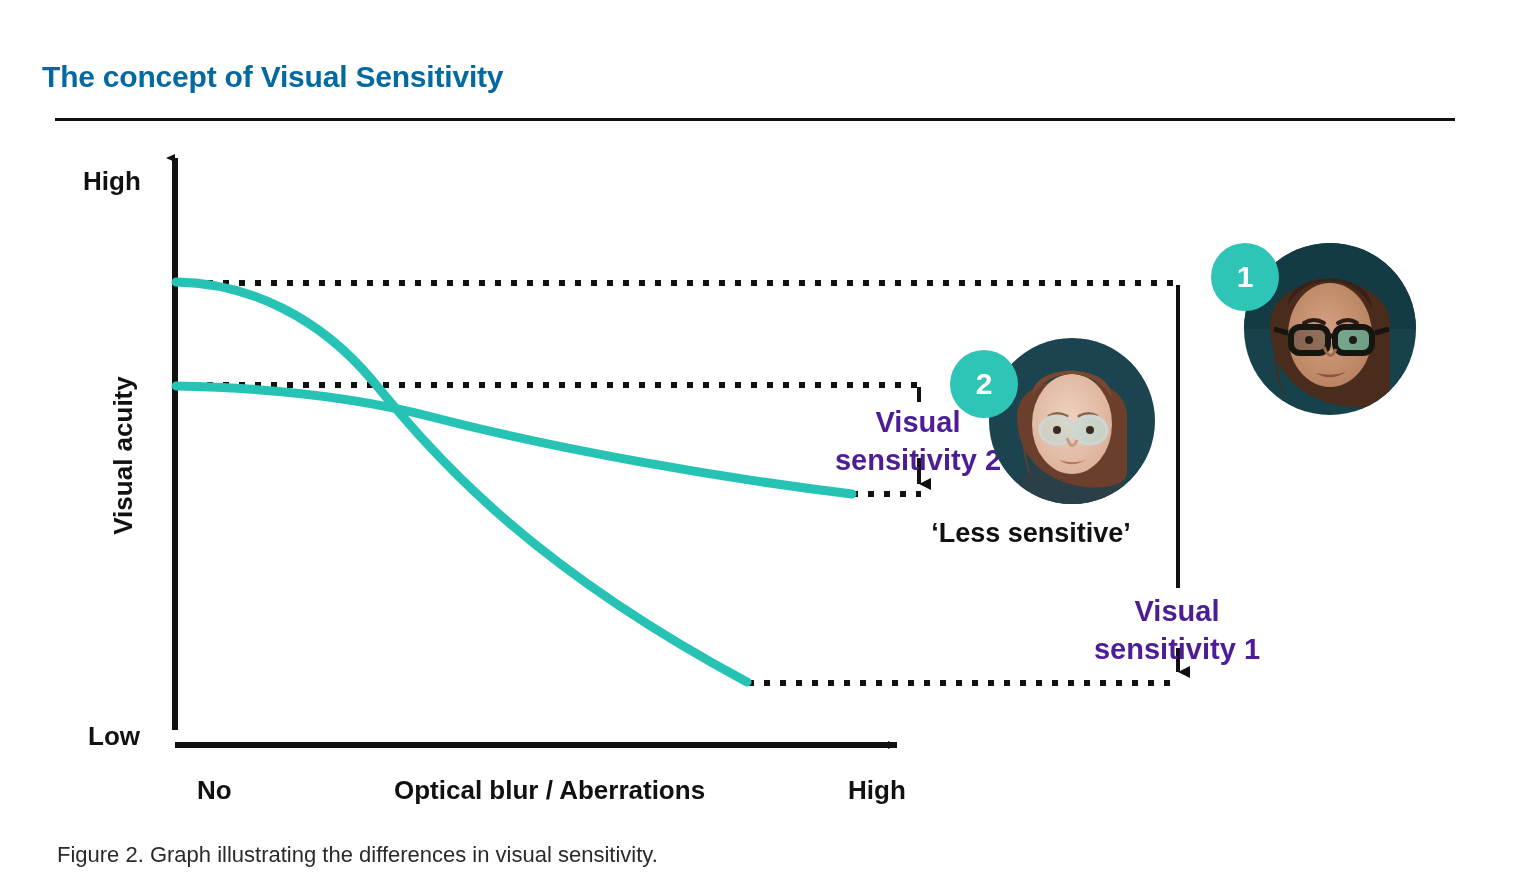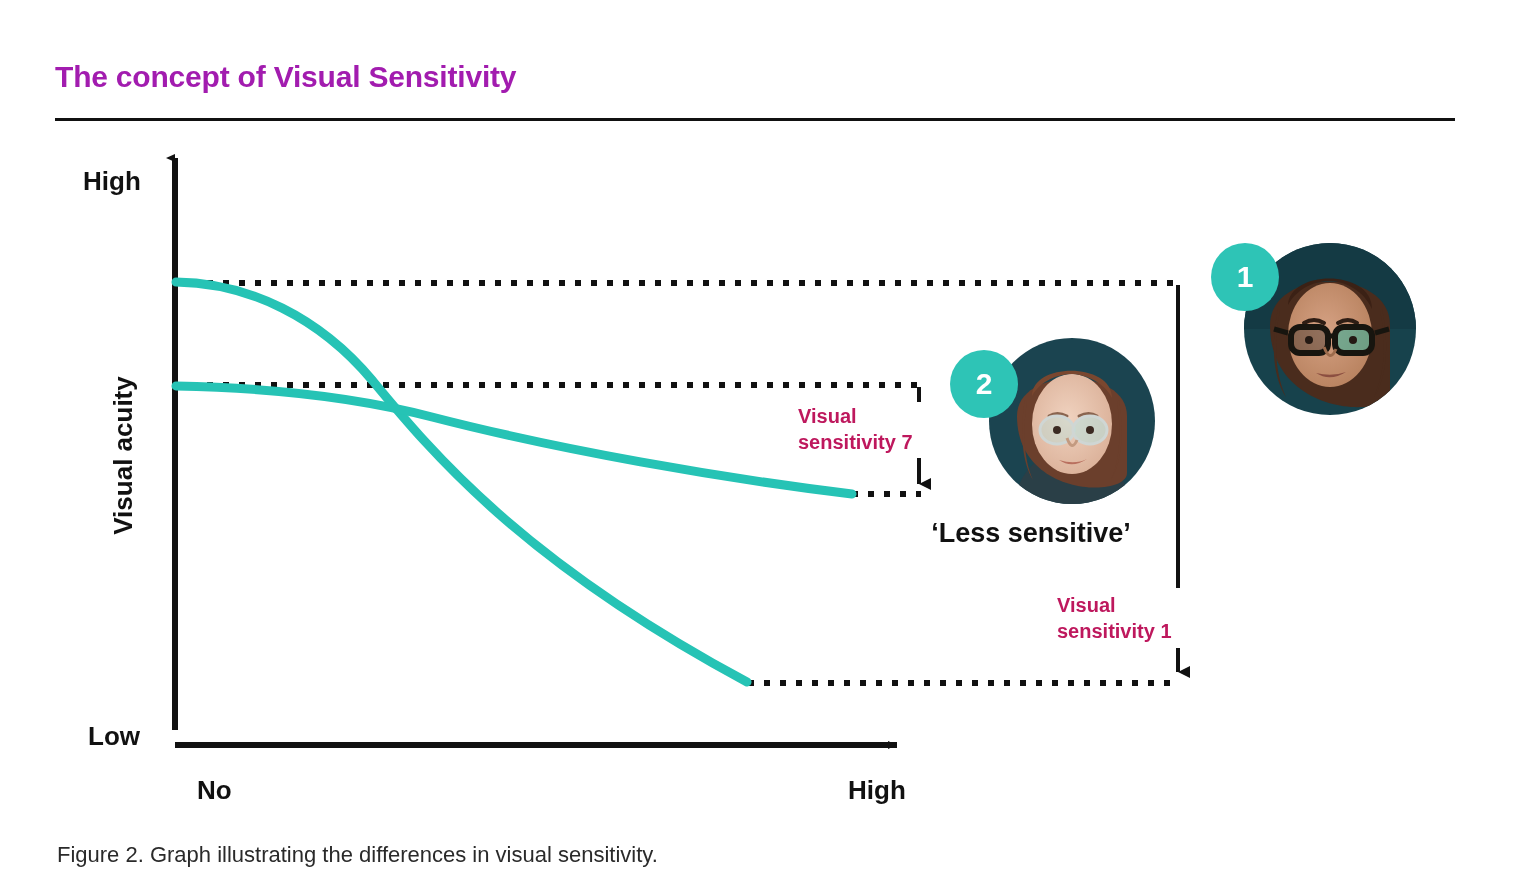--- a/index.html
+++ b/index.html
@@ -12,26 +12,26 @@
     height: 885px;
     position: relative;
     overflow: hidden;
     font-family: "Liberation Sans", sans-serif;
     color: #111111;
   }
 
   
   #figure-title {
     position: absolute;
-    left: 55px;
+    left: 42px;
     top: 60px;
     font-size: 30px;
     font-weight: 700;
     letter-spacing: -0.2px;
-    color: #a21caf;
+    color: #0369a1;
     white-space: nowrap;
   }
   #title-rule {
     position: absolute;
     left: 55px;
     top: 118px;
     width: 1400px;
     height: 3px;
     background: #111111;
   }
@@ -73,24 +73,25 @@
     color: #111111;
     white-space: nowrap;
   }
   #x-label-no   { left: 197px; top: 775px; }
   #x-axis-title { left: 394px; top: 775px; }
   #x-label-high { left: 848px; top: 775px; }
 
   
   .annotation {
     position: absolute;
-    font-size: 20px;
+    font-size: 29px;
     font-weight: 600;
     line-height: 1.32;
-    color: #be185d;
+    color: #4c1d95;
+    text-align: center;
     white-space: nowrap;
   }
   #annotation-vs2 { left: 798px; top: 403px; width: 240px; }
   #annotation-vs1 { left: 1057px; top: 592px; width: 240px; }
   .portrait-circle {
     position: absolute;
     border-radius: 50%;
     overflow: hidden;
   }
   .portrait-caption {
@@ -190,25 +191,26 @@
 
     <line x1="919" y1="387" x2="919" y2="402" stroke="#111111" stroke-width="4"></line>
     <line x1="919" y1="458" x2="919" y2="484" stroke="#111111" stroke-width="4" marker-end="url(#arrow-down)"></line>
   </svg>
 
   <div class="axis-label" id="y-label-high">High</div>
   <div class="axis-label" id="y-label-low">Low</div>
   <div id="y-axis-title">Visual acuity</div>
 
   <div class="axis-label" id="x-label-no">No</div>
+  <div class="axis-label" id="x-axis-title">Optical blur / Aberrations</div>
   <div class="axis-label" id="x-label-high">High</div>
 
   <div class="annotation" id="annotation-vs2">
     <div>Visual</div>
-    <div>sensitivity 7</div>
+    <div>sensitivity 2</div>
   </div>
 
   <div class="annotation" id="annotation-vs1">
     <div>Visual</div>
     <div>sensitivity 1</div>
   </div>
 
   <div class="portrait-circle" id="portrait2-circle">
     <svg width="166" height="166" viewBox="0 0 166 166">
       <rect x="0" y="0" width="166" height="166" fill="#1b4450"></rect>

